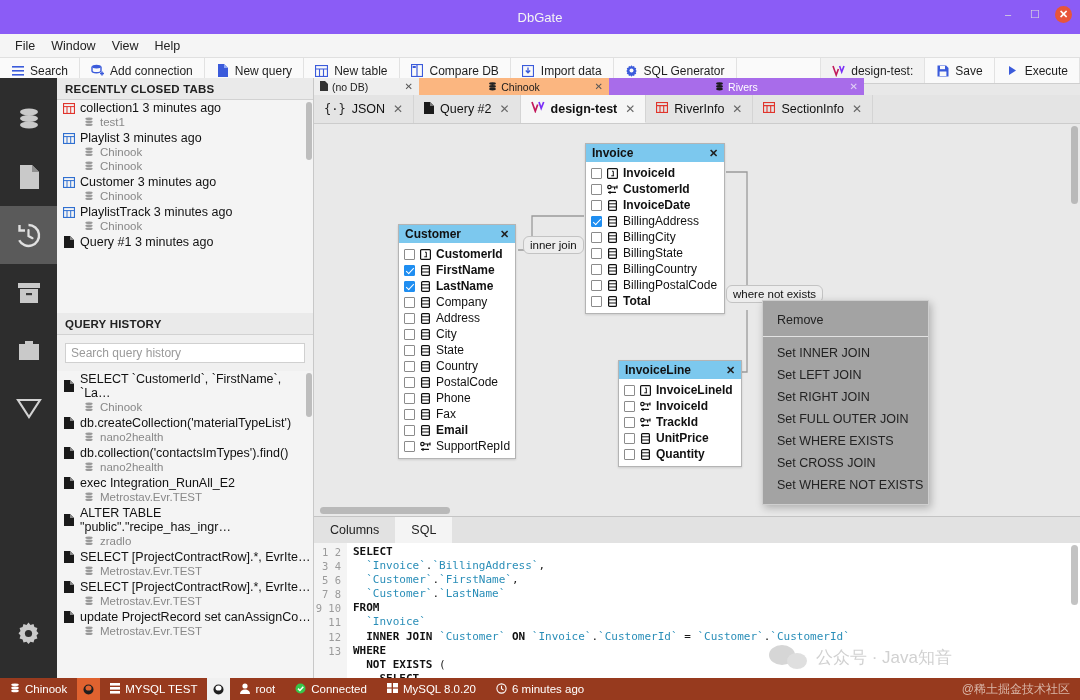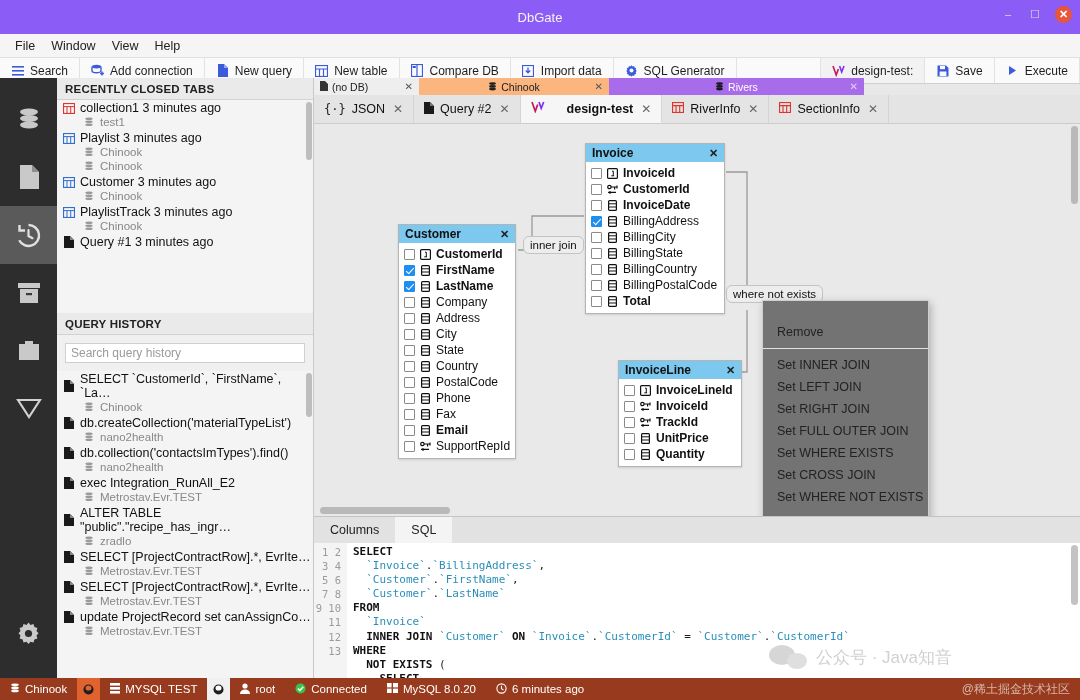--- a/index.html
+++ b/index.html
@@ -98,22 +98,22 @@
   .cbx { width:11px; height:11px; border:1px solid #8b8b8b; background:#fff; border-radius:1px; flex:0 0 11px; }
   .cbx.on { background:#1f8ef1; border-color:#1f8ef1; position:relative; }
   .cbx.on::after { content:""; position:absolute; left:3px; top:0px; width:3px; height:7px;
                    border:solid #fff; border-width:0 1.6px 1.6px 0; transform:rotate(43deg); }
   .colico { width:11px; height:12px; flex:0 0 11px; display:flex; align-items:center; justify-content:center;}
 
   .joinlabel { position:absolute; background:#ededed; border:1px solid #c3c3c3; border-radius:6px;
                font-size:11.5px; color:#111; padding:2px 6px; white-space:nowrap; }
 
   
-  .ctxmenu { position:absolute; background:#737373; border:1px solid #cfcfcf;
-             box-shadow:2px 3px 8px rgba(0,0,0,.25); width:167px; padding:20px 0; z-index:50; }
+  .ctxmenu { position:absolute; background:#a3a3a3; border:1px solid #cfcfcf;
+             box-shadow:2px 3px 8px rgba(0,0,0,.25); width:167px; padding:8px 0; z-index:50; }
   .ctx-item { padding:4px 14px; font-size:12.5px; color:#222; cursor:pointer; white-space:nowrap; }
   .ctx-sep { height:1px; background:#e2e2e2; margin:5px 0; }
 
   
   .bottom { position:absolute; left:314px; top:516px; right:0; bottom:22px; background:#fafafa;
             border-top:1px solid #c4c4c4; display:flex; flex-direction:column; }
   .bt-tabs { height:26px; background:#e2e2e2; display:flex; align-items:stretch; font-size:12.5px; }
   .bt-tab { padding:0 16px; display:flex; align-items:center; color:#222; cursor:pointer; }
   .bt-tab.active { background:#f4f4f4; }
   .code { flex:1; display:flex; overflow:hidden; background:#ffffff; position:relative; }
@@ -641,21 +641,21 @@
             <path d="M6 0v4h4" fill="#777"></path>
           </svg></span>
       <span>Query #2</span>
       <span class="closex">✕</span>
     </div>
     <div class="dtab active">
       <span><svg width="14" height="12" viewBox="0 0 14 12">
             <path d="M1 1l3.3 9.2L6.7 3.5" stroke="#c2185b" stroke-width="1.7" fill="none"></path>
             <path d="M8 1l2.2 6.3L12.7 1" stroke="#7b2ff7" stroke-width="1.7" fill="none"></path>
           </svg></span>
-      <span style="font-weight:bold;margin-left:16px;">design-test</span>
+      <span style="font-weight:bold;">design-test</span>
       <span class="closex">✕</span>
     </div>
     <div class="dtab">
       <span><svg width="12" height="11" viewBox="0 0 12 11">
             <rect x=".5" y=".5" width="11" height="10" fill="none" stroke="#e0342c" stroke-width="1.2"></rect>
             <path d="M.5 3.6h11M4 3.6v7M7.7 3.6v7" stroke="#e0342c" stroke-width="1.1"></path>
           </svg></span>
       <span>RiverInfo</span>
       <span class="closex">✕</span>
     </div>

